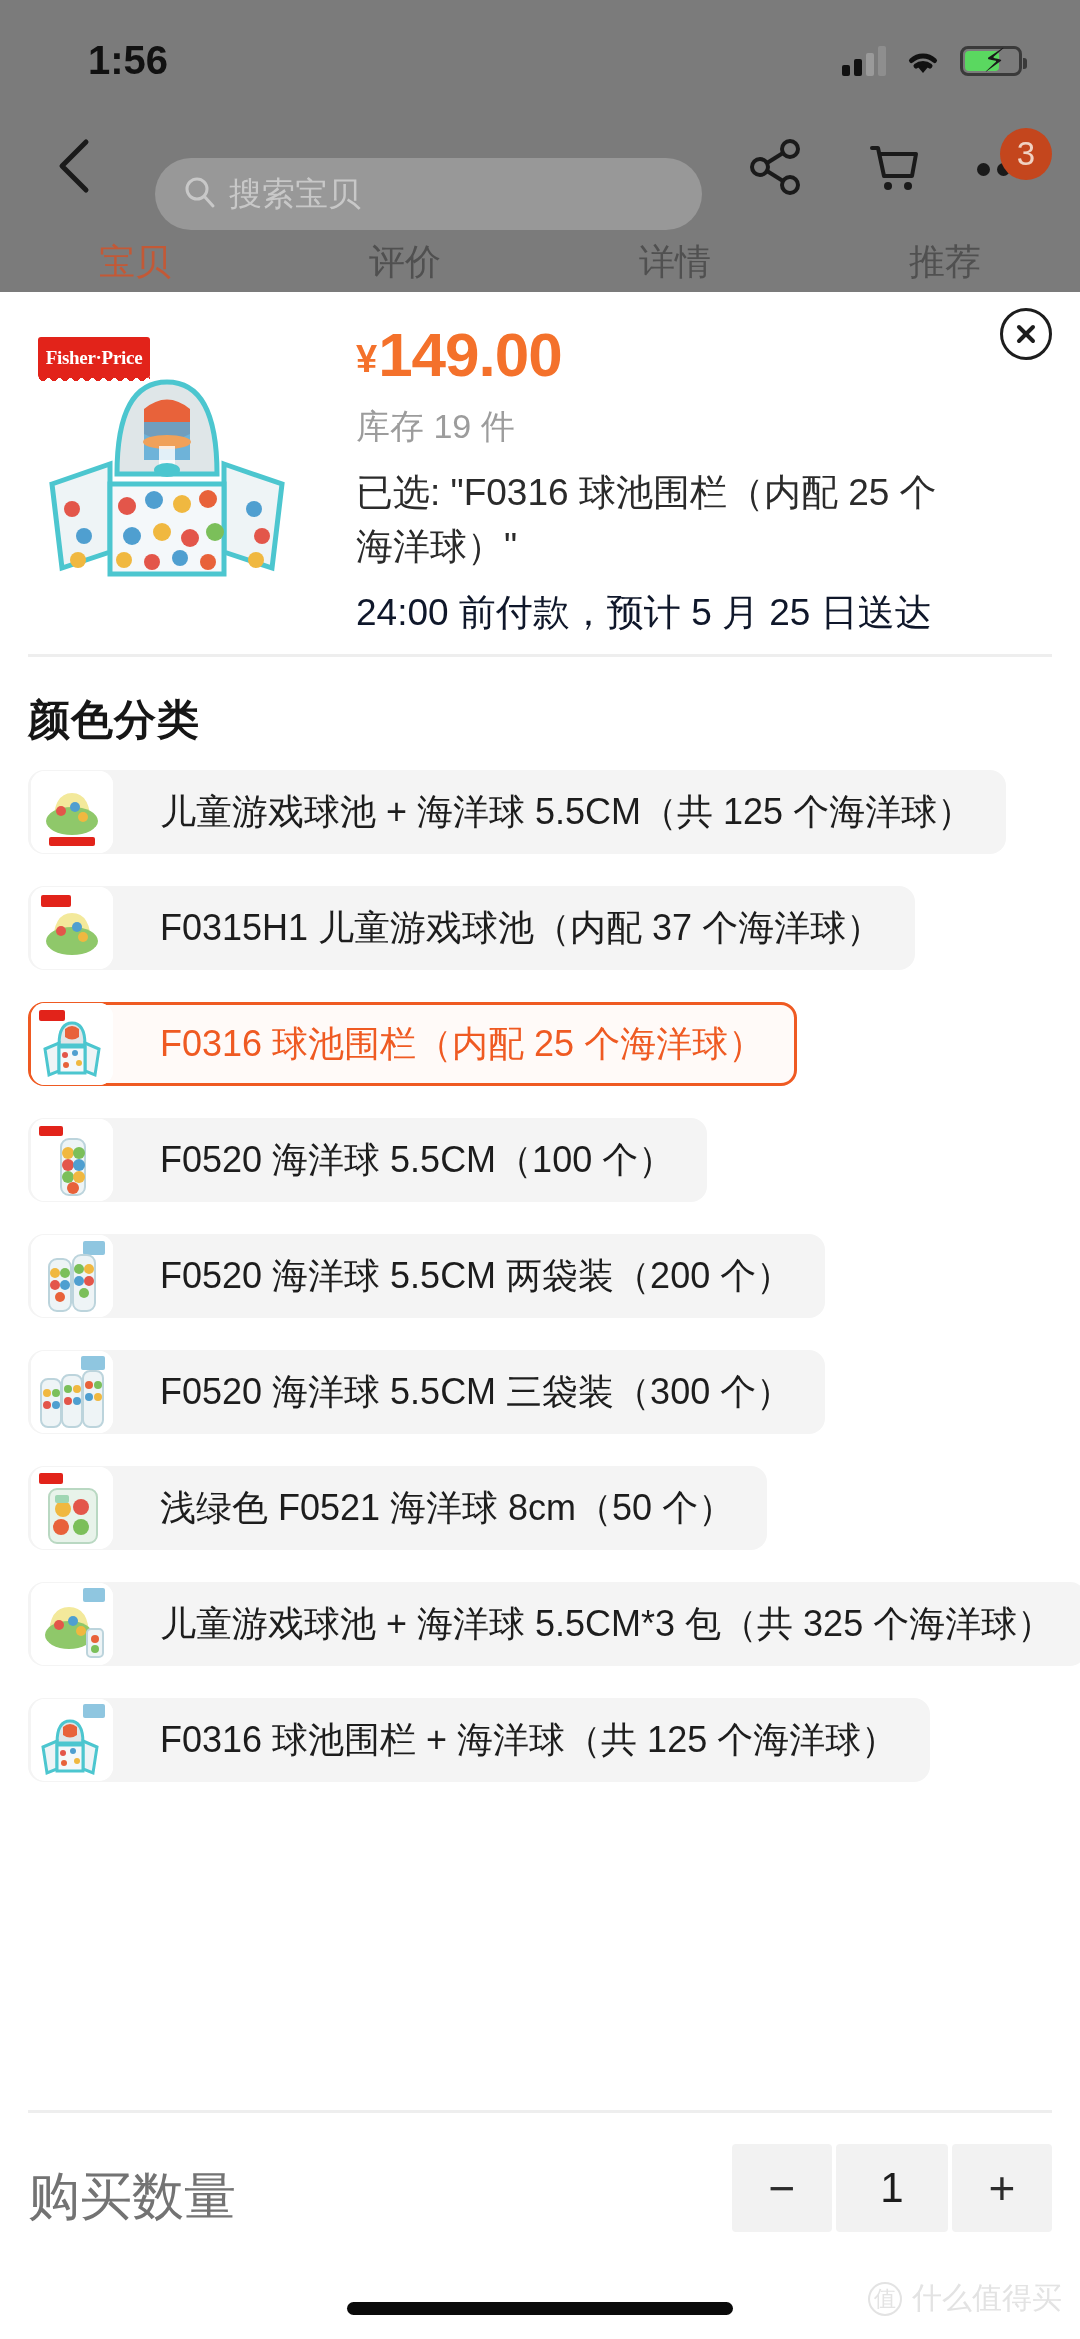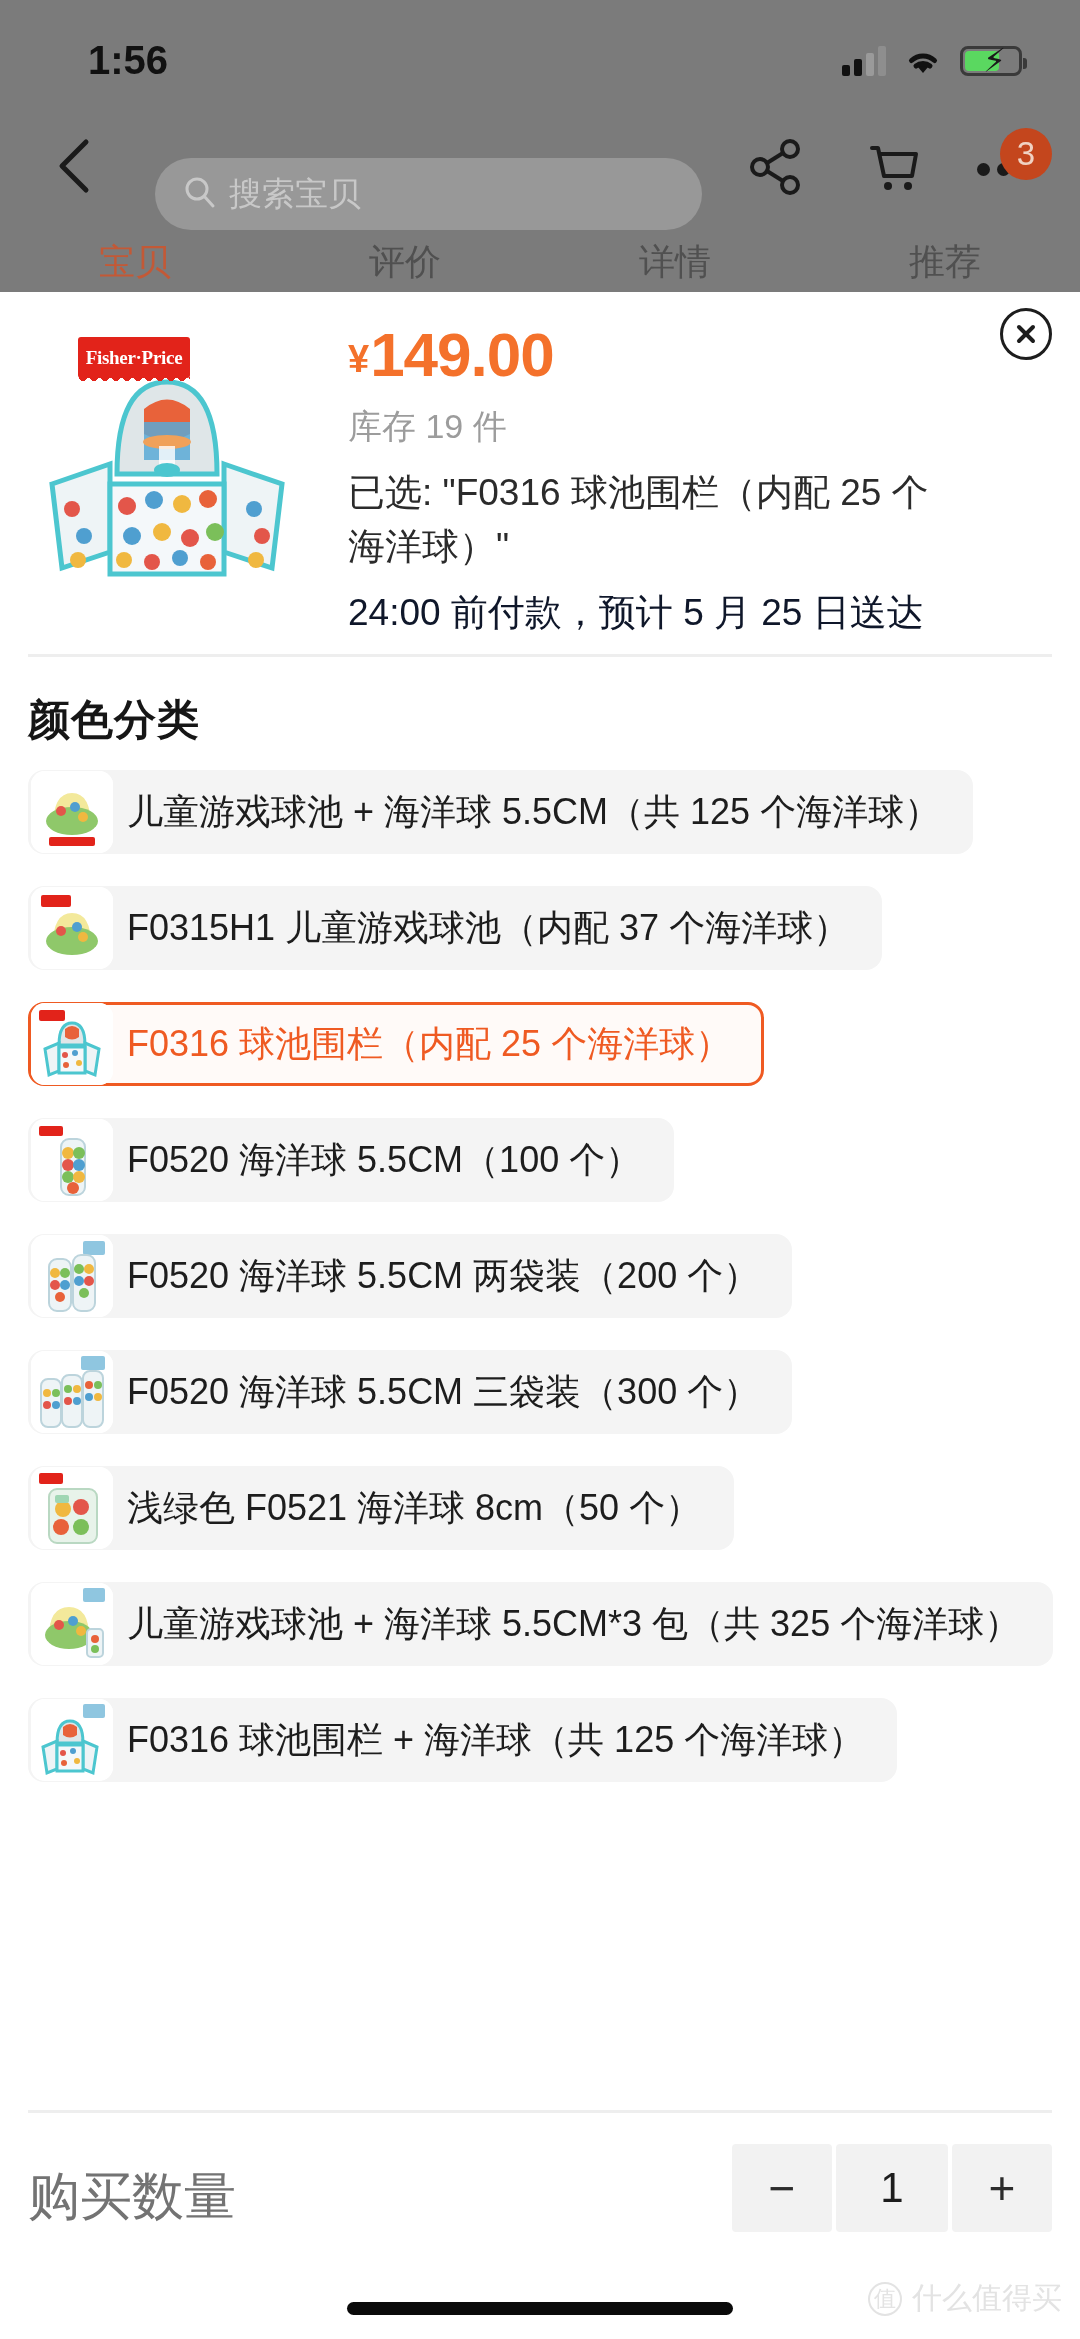--- a/index.html
+++ b/index.html
@@ -133,29 +133,28 @@
     background: #ffffff; overflow: hidden;
   }
   .fp-logo {
     position: absolute; left: 16px; top: 13px;
     width: 112px; height: 41px;
     background: #e2231a; border-radius: 3px;
     color: #fff; font-size: 19px; font-weight: bold;
     display: flex; align-items: center; justify-content: center;
     letter-spacing: -0.3px;
     font-family: "Liberation Serif", serif;
-    margin-left: 40px;
   }
   .fp-logo::after {
     content:""; position:absolute; left:0; bottom:-5px; width:112px; height:6px;
     background: radial-gradient(circle at 5px 0, #e2231a 4px, transparent 4px) repeat-x;
     background-size: 11px 6px;
   }
   .prod-info {
-    position: absolute; left: 348px; top: 28px;
+    position: absolute; left: 356px; top: 28px;
     width: 610px;
   }
   .price {
     color: #f4712b; font-weight: bold;
     font-size: 62px; line-height: 70px; letter-spacing: -1px;
   }
   .price .yen { font-size: 38px; font-weight: bold; vertical-align: 4px; margin-right: 2px; }
   .stock {
     margin-top: 10px;
     font-size: 34px; color: #9c9c9c; line-height: 44px;
@@ -186,20 +185,21 @@
   .opts { position: absolute; left: 0; top: 478px; width: 1080px; }
   .opt {
     position: relative;
     display: inline-flex; align-items: center;
     margin: 0 0 0 28px;
     background: #f4f4f4;
     border-radius: 16px;
     height: 84px;
     padding: 0 30px 0 0;
     border: 3px solid transparent;
+    gap: 33px;
   }
   .opt-wrap { height: 116px; }
   .opt.selected {
     background: #fffaf8;
     border: 3px solid #ef5a22;
   }
   .opt-thumb {
     width: 82px; height: 82px; flex: 0 0 82px;
     background: #ffffff; border-radius: 14px;
     margin-right: 14px; overflow: hidden; position: relative;

